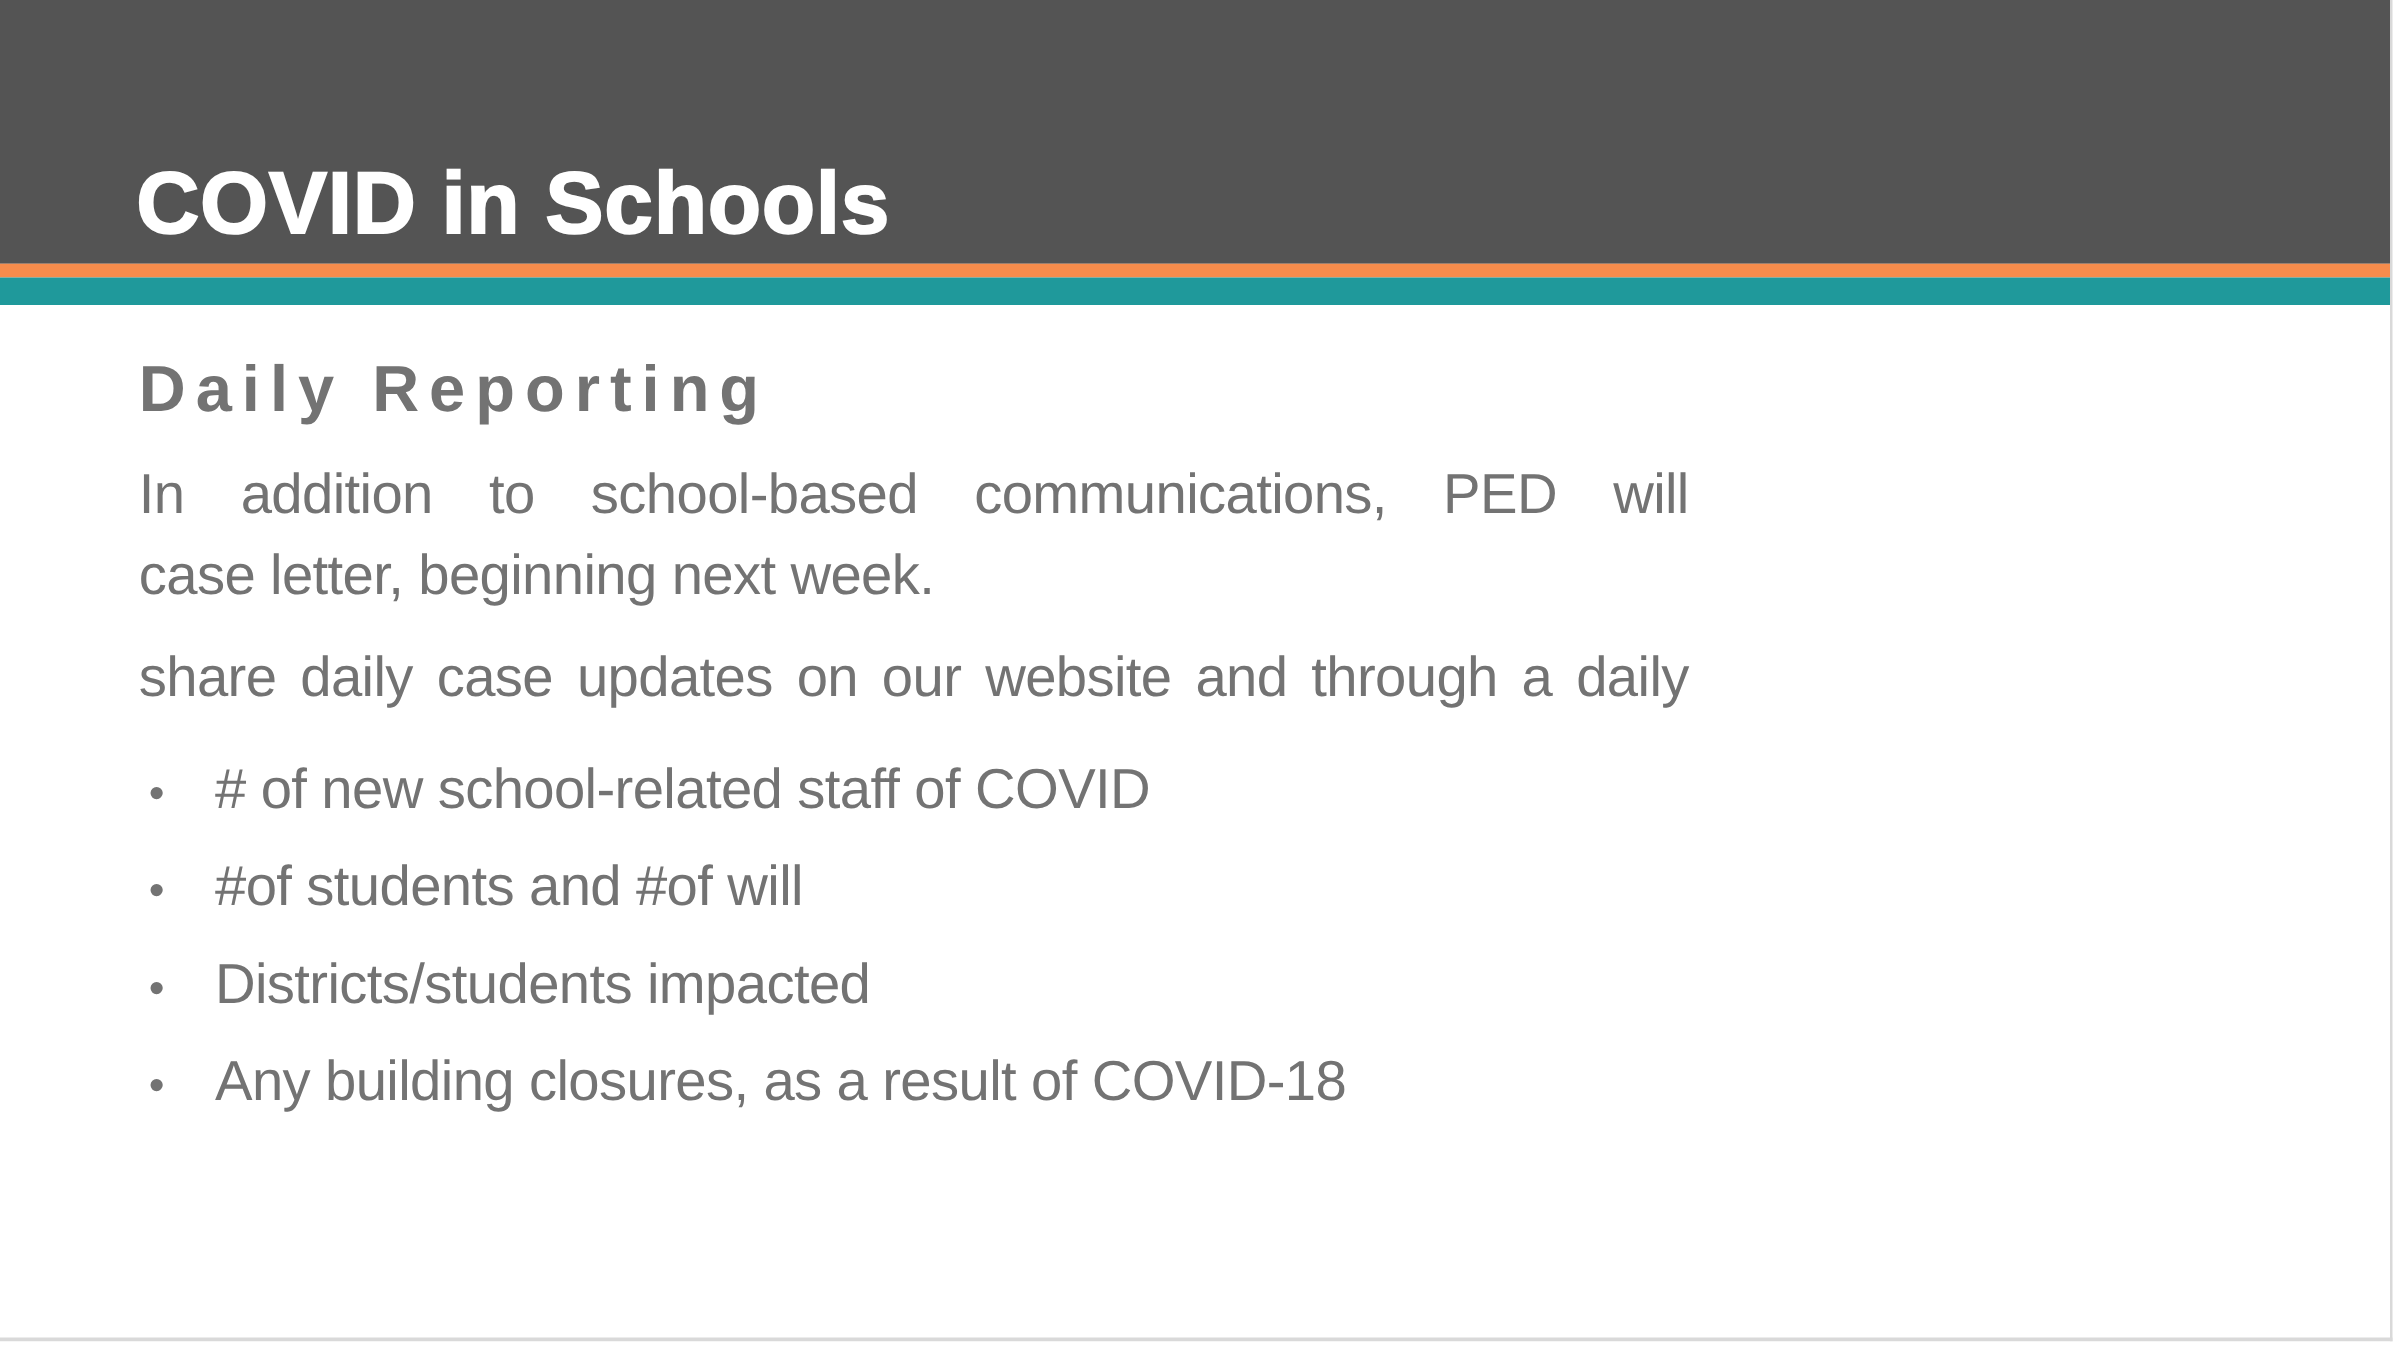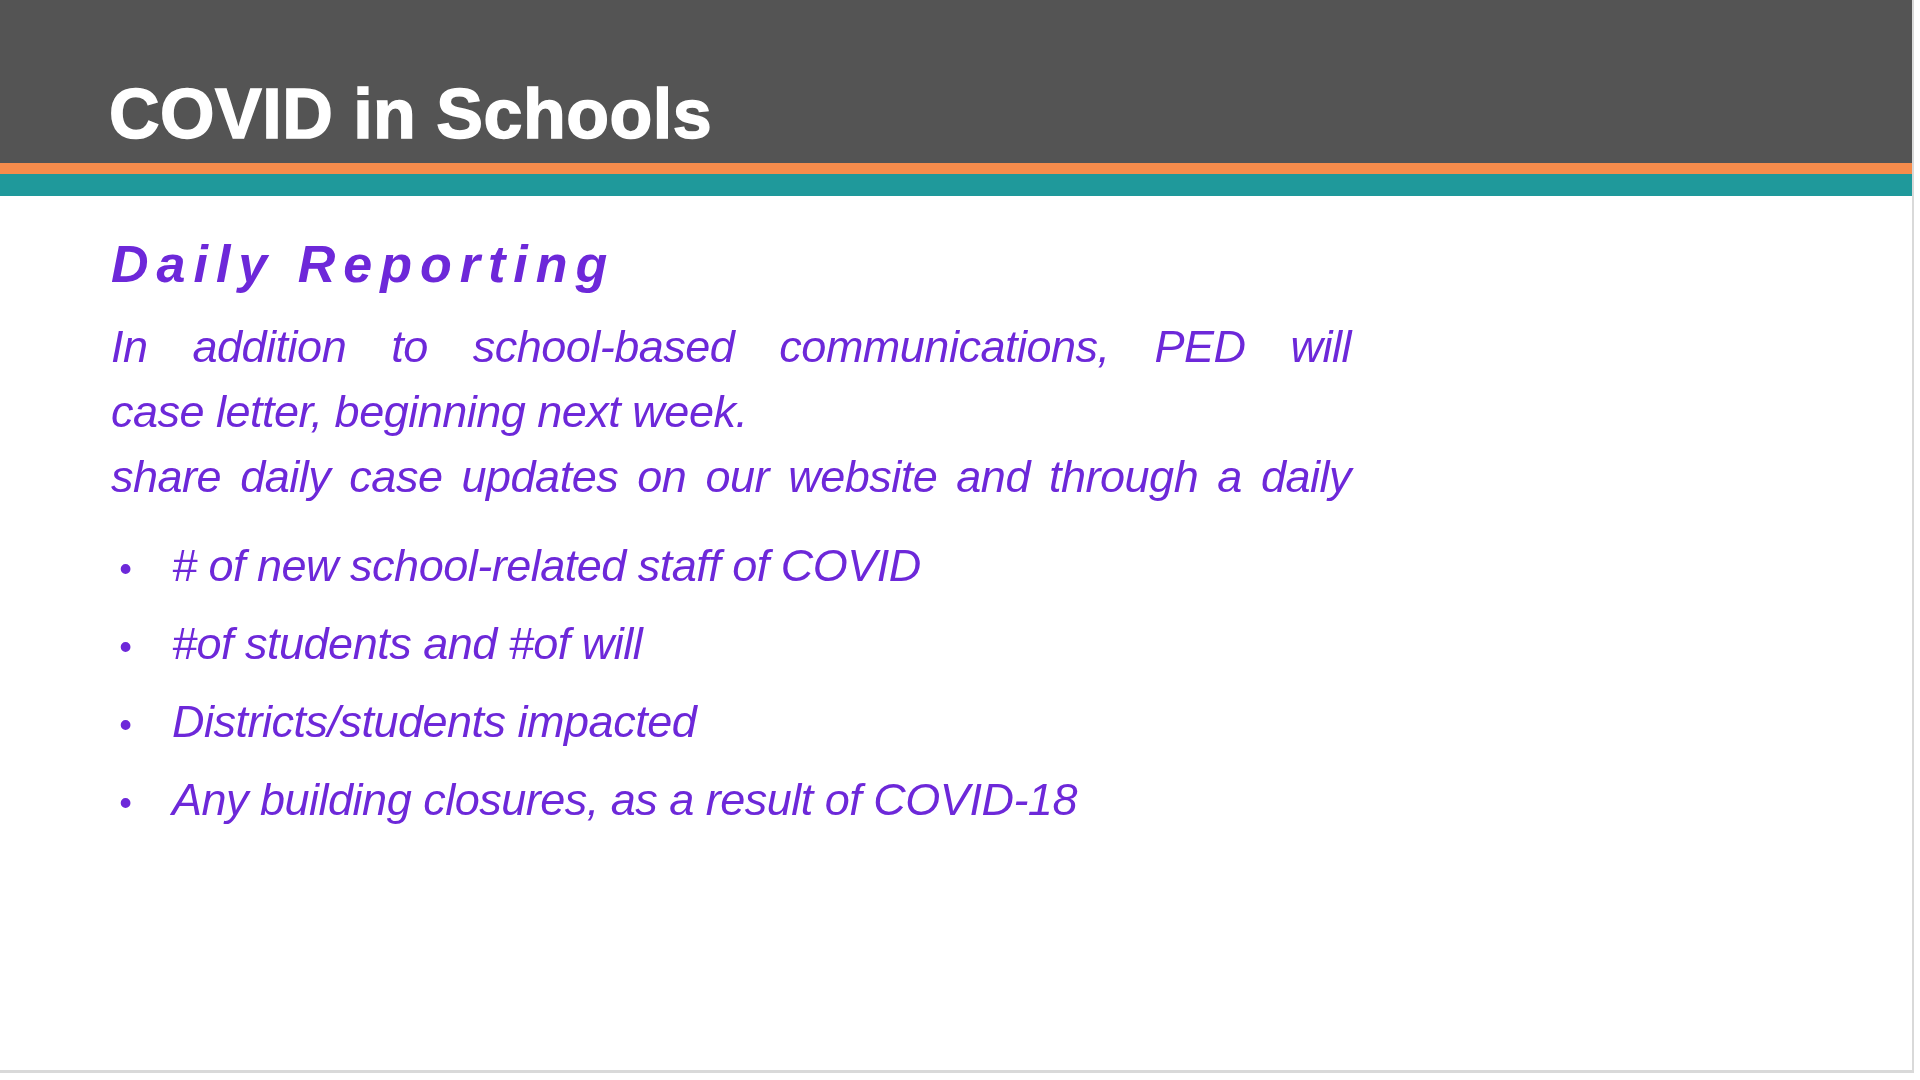--- a/index.html
+++ b/index.html
@@ -12,61 +12,61 @@
   .slide {
     position: relative;
     width: 1914px;
     height: 1073px;
     background: #ffffff;
     border-right: 2px solid #d9d9d9;
     border-bottom: 3px solid #d9d9d9;
   }
   
   .header {
-    height: 163px;
+    height: 211px;
     background: #545454;
     display: flex;
     align-items: flex-end;
   }
   .header .title {
     color: #ffffff;
     font-size: 70px;
     font-weight: 700;
     letter-spacing: 0.5px;
     line-height: 74px;
     padding: 0 0 12px 109px;
     -webkit-text-stroke: 1.5px #ffffff;
   }
   .stripe-orange { height: 11px; background: #f68c4c; }
   .stripe-teal   { height: 22px; background: #1f999b; }
 
   
   .body {
-    color: #6d28d9;
+    color: #737373;
     padding-left: 111px;
-    font-style: italic;
   }
   .section-heading {
     margin-top: 38px;
     font-size: 52px;
     font-weight: 700;
     letter-spacing: 8px;
     line-height: 60px;
   }
   .paragraph {
     margin-top: 20px;
     width: 1240px;
     font-size: 45px;
     line-height: 65px;
     letter-spacing: -0.5px;
   }
   .para-line { display: block; }
   .para-line.justified {
     text-align: justify;
     text-align-last: justify;
+    margin-top: 17px;
   }
   .list-heading {
     margin-top: 84px;
     font-size: 45px;
     font-weight: 700;
     line-height: 56px;
     letter-spacing: -0.5px;
   }
   .bullet-list {
     margin-top: 24px;

